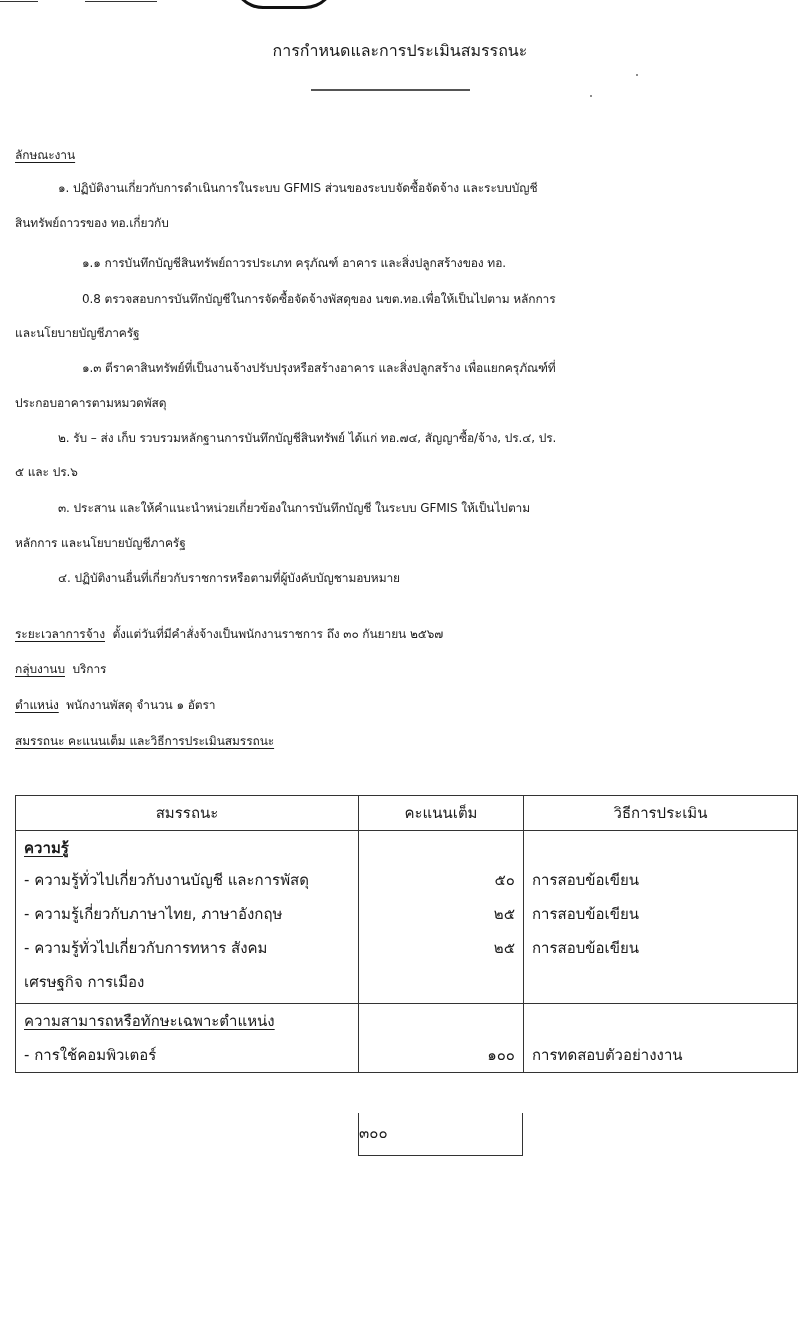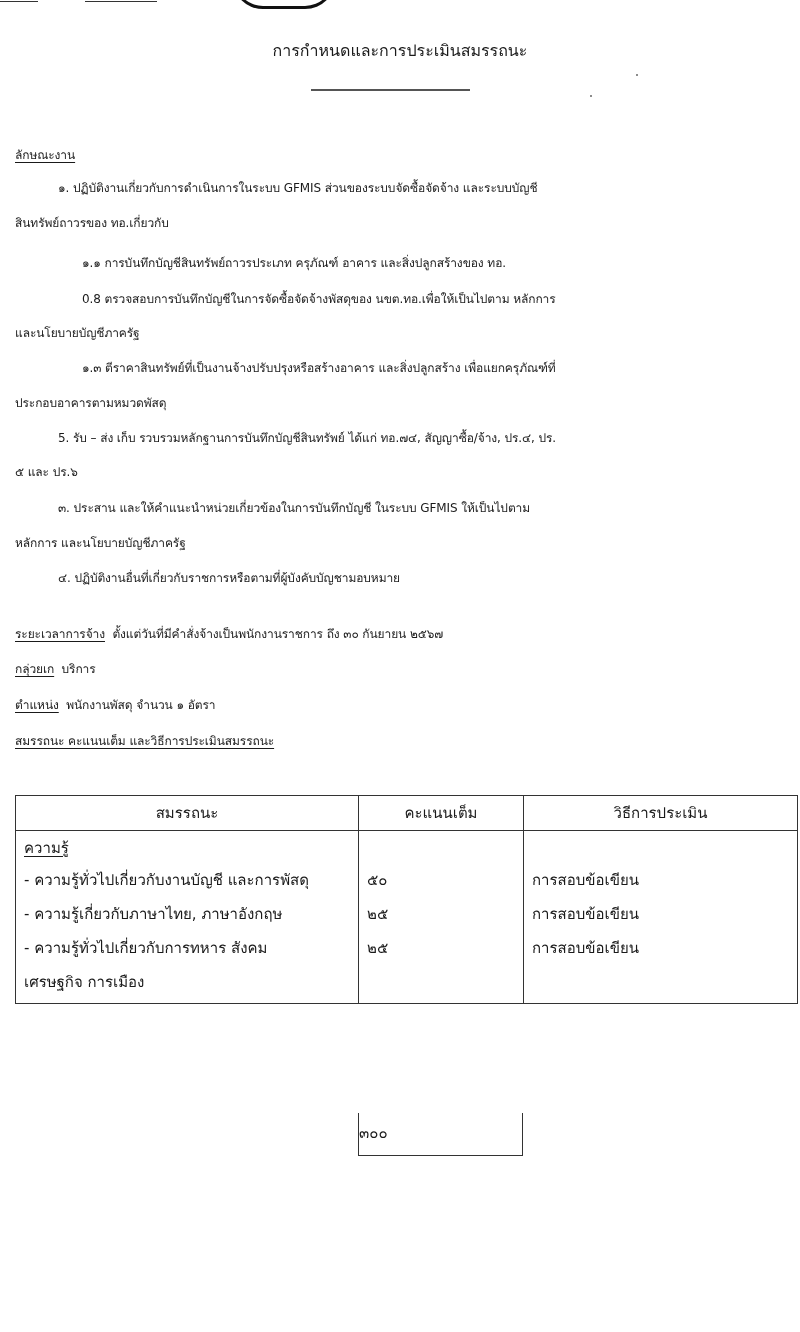--- a/index.html
+++ b/index.html
@@ -19,21 +19,21 @@
   .u { text-decoration: underline; text-underline-offset: 3px; }
   .line { font-size: 12px; letter-spacing: -0.1px; }
   .table-wrap { position: absolute; left: 15px; top: 795px; }
   table.comp { border-collapse: collapse; table-layout: fixed; }
   table.comp td, table.comp th {
     border: 1.5px solid #333; font-weight: normal; padding: 0 8px; vertical-align: top;
     font-size: 15px;
   }
   table.comp th { height: 34px; vertical-align: middle; text-align: center; }
   .cell-line { height: 34px; line-height: 34px; white-space: nowrap; }
-  .center { text-align: left; margin-top: 12px; }
+  .center { text-align: right; margin-top: 12px; }
   .total-box {
     position: absolute; left: 358px; top: 1113px; width: 165px; height: 43px;
     border: 1.5px solid #333; border-top: none; text-align: left; line-height: 40px;
     font-size: 15px; box-sizing: border-box;
   }
   .speck { position: absolute; width: 2px; height: 2px; background: #666; border-radius: 1px; }
 </style>
 </head>
 <body>
 
@@ -47,31 +47,31 @@
 <div class="speck" style="left:590px;top:95px;"></div>
 
 <div class="abs line u" style="left:15px;top:145px;">ลักษณะงาน</div>
 <div class="abs line" style="left:58px;top:178px;">๑.  ปฏิบัติงานเกี่ยวกับการดำเนินการในระบบ GFMIS ส่วนของระบบจัดซื้อจัดจ้าง และระบบบัญชี</div>
 <div class="abs line" style="left:15px;top:213px;">สินทรัพย์ถาวรของ ทอ.เกี่ยวกับ</div>
 <div class="abs line" style="left:82px;top:253px;">๑.๑  การบันทึกบัญชีสินทรัพย์ถาวรประเภท ครุภัณฑ์ อาคาร และสิ่งปลูกสร้างของ ทอ.</div>
 <div class="abs line" style="left:82px;top:289px;">0.8  ตรวจสอบการบันทึกบัญชีในการจัดซื้อจัดจ้างพัสดุของ นขต.ทอ.เพื่อให้เป็นไปตาม หลักการ</div>
 <div class="abs line" style="left:15px;top:323px;">และนโยบายบัญชีภาครัฐ</div>
 <div class="abs line" style="left:82px;top:358px;">๑.๓  ตีราคาสินทรัพย์ที่เป็นงานจ้างปรับปรุงหรือสร้างอาคาร และสิ่งปลูกสร้าง เพื่อแยกครุภัณฑ์ที่</div>
 <div class="abs line" style="left:15px;top:393px;">ประกอบอาคารตามหมวดพัสดุ</div>
-<div class="abs line" style="left:58px;top:428px;">5.  รับ – ส่ง เก็บ รวบรวมหลักฐานการบันทึกบัญชีสินทรัพย์ ได้แก่ ทอ.๗๔, สัญญาซื้อ/จ้าง, ปร.๔, ปร.</div>
+<div class="abs line" style="left:58px;top:428px;">๒.  รับ – ส่ง เก็บ รวบรวมหลักฐานการบันทึกบัญชีสินทรัพย์ ได้แก่ ทอ.๗๔, สัญญาซื้อ/จ้าง, ปร.๔, ปร.</div>
 <div class="abs line" style="left:15px;top:462px;">๕ และ ปร.๖</div>
 <div class="abs line" style="left:58px;top:498px;">๓.  ประสาน และให้คำแนะนำหน่วยเกี่ยวข้องในการบันทึกบัญชี ในระบบ GFMIS ให้เป็นไปตาม</div>
 <div class="abs line" style="left:15px;top:533px;">หลักการ และนโยบายบัญชีภาครัฐ</div>
 <div class="abs line" style="left:58px;top:568px;">๔.  ปฏิบัติงานอื่นที่เกี่ยวกับราชการหรือตามที่ผู้บังคับบัญชามอบหมาย</div>
 
 <div class="abs line" style="left:15px;top:624px;">
   <span class="u">ระยะเวลาการจ้าง</span>&nbsp;&nbsp;<span>ตั้งแต่วันที่มีคำสั่งจ้างเป็นพนักงานราชการ ถึง ๓๐ กันยายน ๒๕๖๗</span>
 </div>
 <div class="abs line" style="left:15px;top:659px;">
-  <span class="u">กลุ่วยเก</span>&nbsp;&nbsp;<span>บริการ</span>
+  <span class="u">กลุ่บงานบ</span>&nbsp;&nbsp;<span>บริการ</span>
 </div>
 <div class="abs line" style="left:15px;top:695px;">
   <span class="u">ตำแหน่ง</span>&nbsp;&nbsp;<span>พนักงานพัสดุ จำนวน ๑ อัตรา</span>
 </div>
 <div class="abs line u" style="left:15px;top:731px;">สมรรถนะ คะแนนเต็ม และวิธีการประเมินสมรรถนะ</div>
 
 <div class="table-wrap">
   <table class="comp">
     <colgroup>
       <col style="width:343px">
@@ -80,36 +80,48 @@
     </colgroup>
     <tbody>
         <tr>
       <th>สมรรถนะ</th>
       <th>คะแนนเต็ม</th>
       <th>วิธีการประเมิน</th>
     </tr>
 
     <tr>
       <td style="padding-top:2px;padding-bottom:4px;">
-        <div class="cell-line u" style="height:30px;line-height:30px;">ความรู้</div>
+        <div class="cell-line u" style="height:30px;line-height:30px;font-weight:bold;">ความรู้</div>
         <div class="cell-line">-  ความรู้ทั่วไปเกี่ยวกับงานบัญชี และการพัสดุ</div>
         <div class="cell-line">-  ความรู้เกี่ยวกับภาษาไทย, ภาษาอังกฤษ</div>
         <div class="cell-line">-  ความรู้ทั่วไปเกี่ยวกับการทหาร  สังคม</div>
         <div class="cell-line">เศรษฐกิจ  การเมือง</div>
       </td>
       <td class="center" style="padding-top:32px;">
         <div class="cell-line">๕๐</div>
         <div class="cell-line">๒๕</div>
         <div class="cell-line">๒๕</div>
       </td>
       <td style="padding-top:32px;">
         <div class="cell-line">การสอบข้อเขียน</div>
         <div class="cell-line">การสอบข้อเขียน</div>
         <div class="cell-line">การสอบข้อเขียน</div>
       </td>
     </tr>
 
+    <tr>
+      <td>
+        <div class="cell-line u">ความสามารถหรือทักษะเฉพาะตำแหน่ง</div>
+        <div class="cell-line">-  การใช้คอมพิวเตอร์</div>
+      </td>
+      <td class="center" style="padding-top:34px;">
+        <div class="cell-line">๑๐๐</div>
+      </td>
+      <td style="padding-top:34px;">
+        <div class="cell-line">การทดสอบตัวอย่างงาน</div>
+      </td>
+    </tr>
 
   </tbody>
     </table>
 </div>
 
 <div class="total-box">๓๐๐</div>
 
 </body></html>

